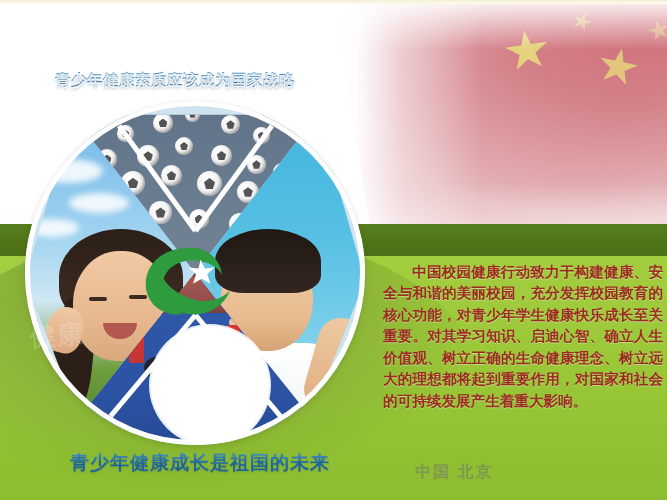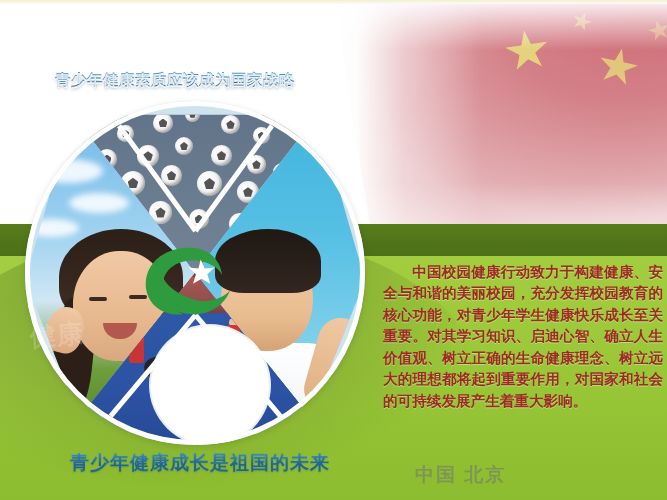--- a/index.html
+++ b/index.html
@@ -238,21 +238,21 @@
     font-weight:bold;
     text-align:justify;
     text-shadow:0 1px 0 rgba(255,255,255,.35);
   }
   .para.top-para{left:383px;top:58px;width:278px;text-indent:2em;}
   .para.bottom-para{left:383px;top:262px;width:280px;text-indent:2em;line-height:1.47;}
 
   
   .wm-cn{
     position:absolute;left:415px;top:462px;
-    font-size:19px;font-weight:bold;color:rgba(120,135,95,.72);
+    font-size:16px;font-weight:bold;color:rgba(120,135,95,.72);
     letter-spacing:2px;
   }
   .wm-en{
     position:absolute;left:525px;top:458px;
     font-size:14px;font-weight:bold;color:rgba(108,120,92,.55);
     letter-spacing:1.5px;
   }
   .wm-ghost{
     position:absolute;left:30px;top:318px;
     font-size:26px;font-weight:bold;color:rgba(255,255,255,.20);

